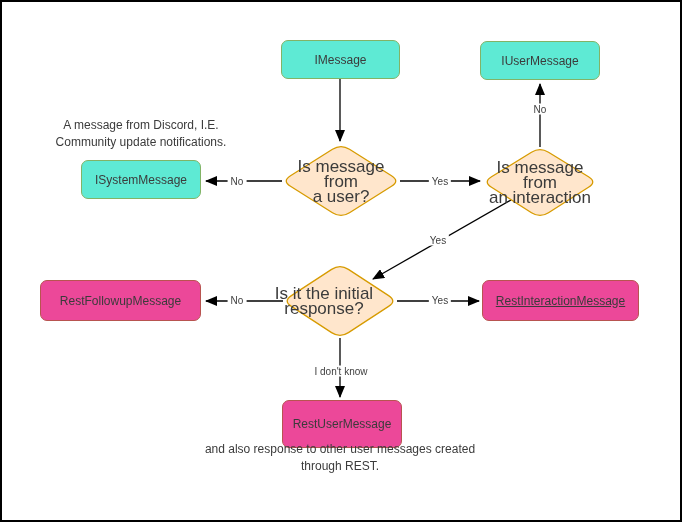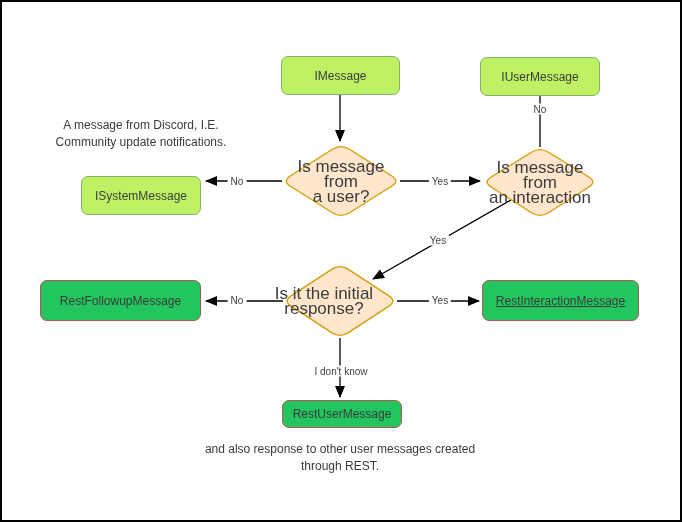--- a/index.html
+++ b/index.html
@@ -20,22 +20,22 @@
     position: absolute;
     display: flex;
     align-items: center;
     justify-content: center;
     text-align: center;
     font-size: 12px;
     color: #3b3b3b;
     border-radius: 7px;
     box-sizing: border-box;
   }
-  .node.green { background: #bef264; border: 1px solid #82b366; margin-top: 16px; }
-  .node.red   { background: #22c55e; border: 1px solid #b85450; }
+  .node.green { background: #5eead4; border: 1px solid #82b366; }
+  .node.red   { background: #ec4899; border: 1px solid #b85450; }
   .dlabel {
     position: absolute;
     display: flex;
     flex-direction: column;
     align-items: center;
     justify-content: center;
     text-align: center;
     font-size: 17px;
     color: #3b3b3b;
     line-height: 15px;
@@ -98,21 +98,21 @@
   </div>
 
   <div class="node red" style="left:40px; top:280px; width:161px; height:41px;">
     <span>RestFollowupMessage</span>
   </div>
 
   <div class="node red" style="left:482px; top:280px; width:157px; height:41px;text-decoration:underline;">
     <span>RestInteractionMessage</span>
   </div>
 
-  <div class="node red" style="left:282px; top:400px; width:120px; height:28px;">
+  <div class="node red" style="left:282px; top:400px; width:120px; height:48px;">
     <span>RestUserMessage</span>
   </div>
 
   <div class="dlabel" style="left:281px; top:155px; width:120px; height:52px;">
     <span>Is message from</span>
     <span>a user?</span>
   </div>
 
   <div class="dlabel" style="left:480px; top:156px; width:120px; height:52px;">
     <span>Is message from</span>

